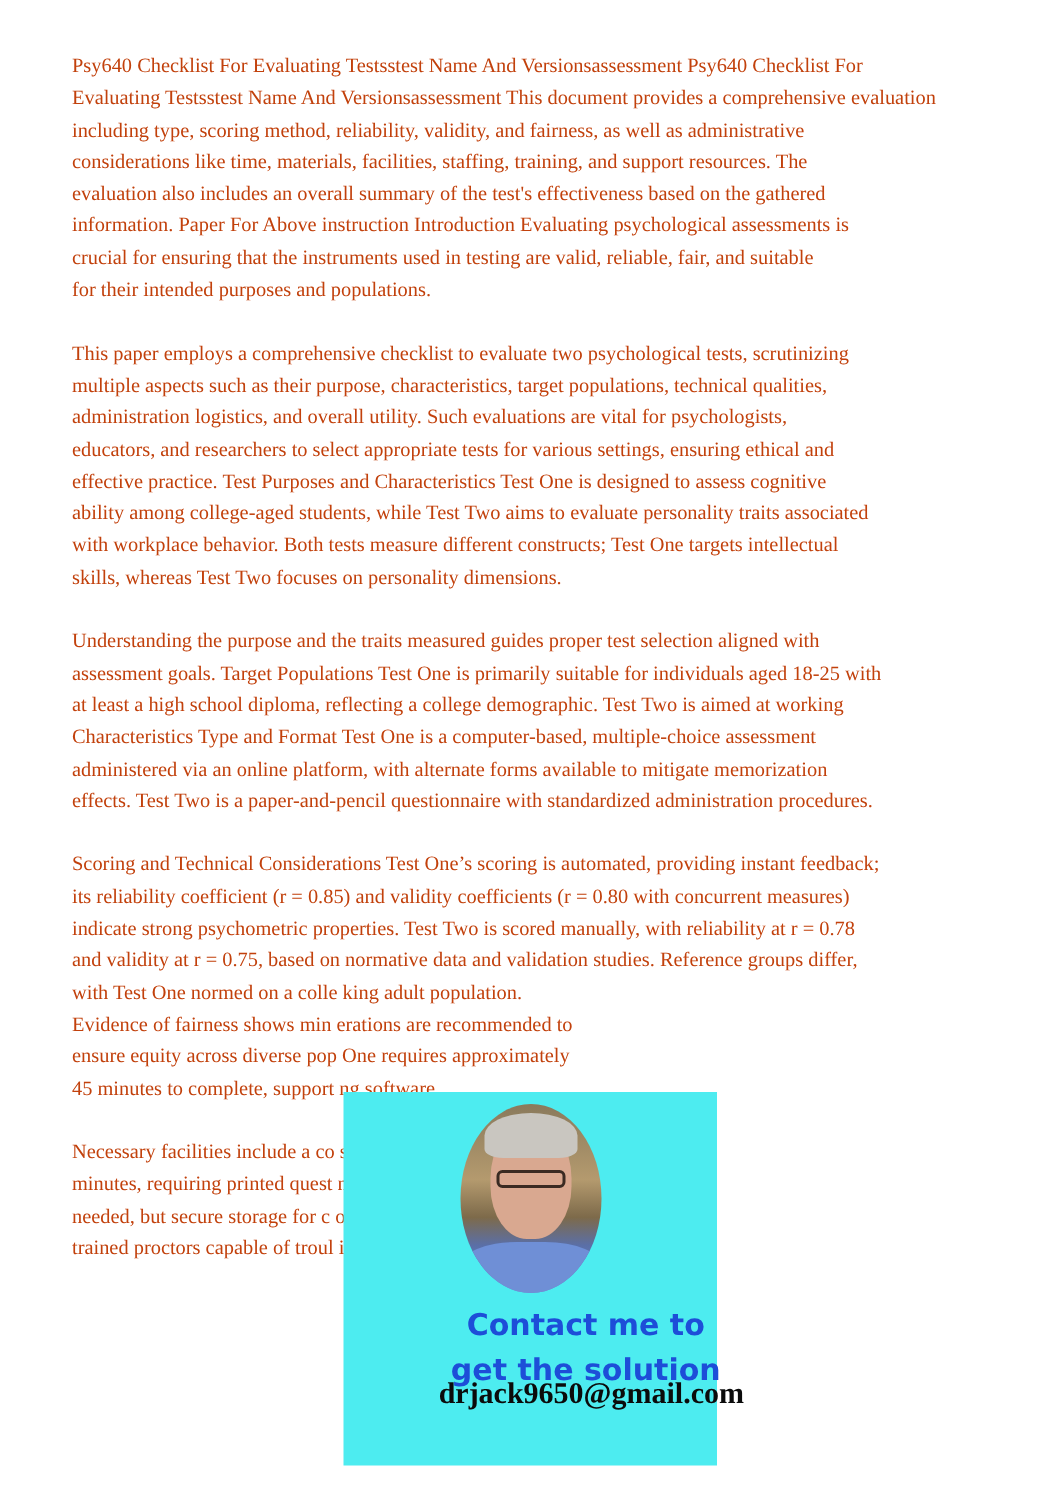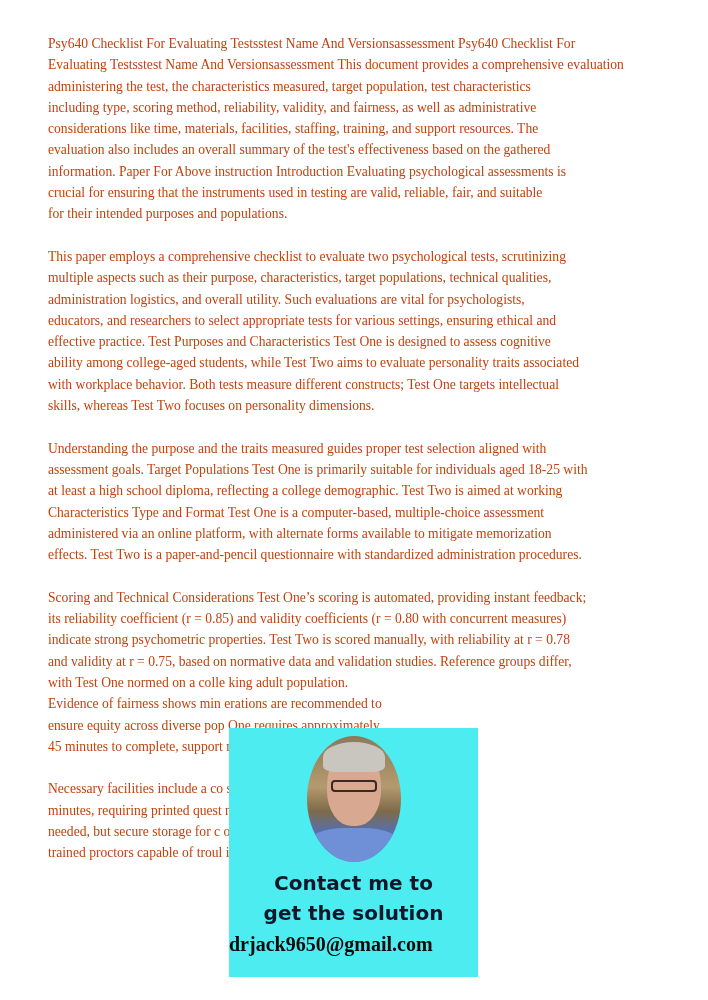--- a/index.html
+++ b/index.html
@@ -32,36 +32,35 @@
       position: absolute; left: 24px; top: 44px; width: 46px; height: 12px;
       border: 2px solid #3a2a22; border-radius: 4px; box-sizing: border-box;
     }
     .shirt {
       position: absolute; left: 0; top: 92px; width: 94px; height: 40px;
       background: #6f8fd6; border-radius: 40% 40% 0 0;
     }
     .promo-title {
       position: absolute; left: 0; top: 140px; width: 249px; text-align: center;
       font-family: "DejaVu Sans", sans-serif; font-weight: bold; font-size: 20px;
-      line-height: 30px; color: #0f172a;
+      line-height: 30px; color: #1d4ed8; padding-left: 37px;
     }
     .promo-email {
-      position: absolute; left: 0; top: 205px; width: 267px; text-align: left;
+      position: absolute; left: 0; top: 190px; width: 267px; text-align: right;
       font-family: "Liberation Serif", serif; font-weight: bold; font-size: 20px;
       color: #0b0b0b;
     }
   </style>
 </head>
 <body>
 
 <div class="page">
   <p class="para">
     <span class="line">Psy640 Checklist For Evaluating Testsstest Name And Versionsassessment Psy640 Checklist For</span>
     <span class="line">Evaluating Testsstest Name And Versionsassessment This document provides a comprehensive evaluation</span>
-    <span class="line">administering the test, the characteristics measured, target population, test characteristics</span>
     <span class="line">including type, scoring method, reliability, validity, and fairness, as well as administrative</span>
     <span class="line">considerations like time, materials, facilities, staffing, training, and support resources. The</span>
     <span class="line">evaluation also includes an overall summary of the test's effectiveness based on the gathered</span>
     <span class="line">information. Paper For Above instruction Introduction Evaluating psychological assessments is</span>
     <span class="line">crucial for ensuring that the instruments used in testing are valid, reliable, fair, and suitable</span>
     <span class="line">for their intended purposes and populations.</span>
   </p>
   <p class="para">
     <span class="line">This paper employs a comprehensive checklist to evaluate two psychological tests, scrutinizing</span>
     <span class="line">multiple aspects such as their purpose, characteristics, target populations, technical qualities,</span>

